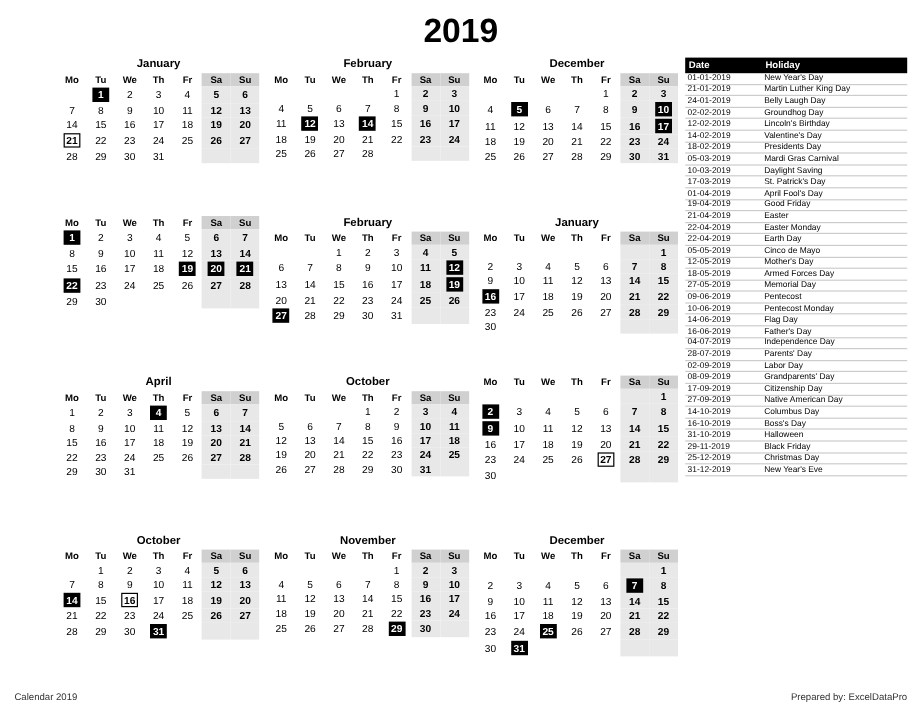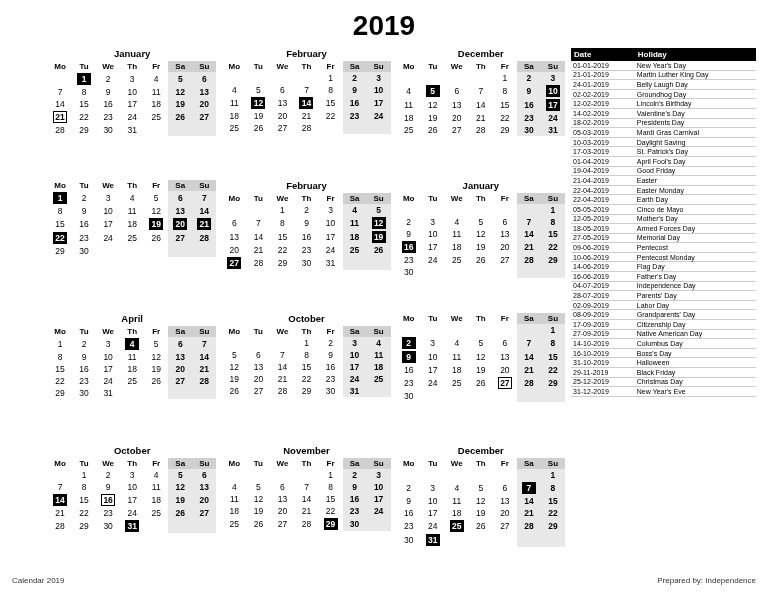--- a/index.html
+++ b/index.html
@@ -1065,15 +1065,15 @@
             <tr>
               <td>31-12-2019</td>
               <td>New Year's Eve</td>
             </tr>
           </tbody>
       </table>
     </div>
   </div>
   <div class="footer">
     <span>Calendar 2019</span>
-    <span>Prepared by: Independence</span>
+    <span>Prepared by: ExcelDataPro</span>
   </div>
 </div>
 
 </body></html>

